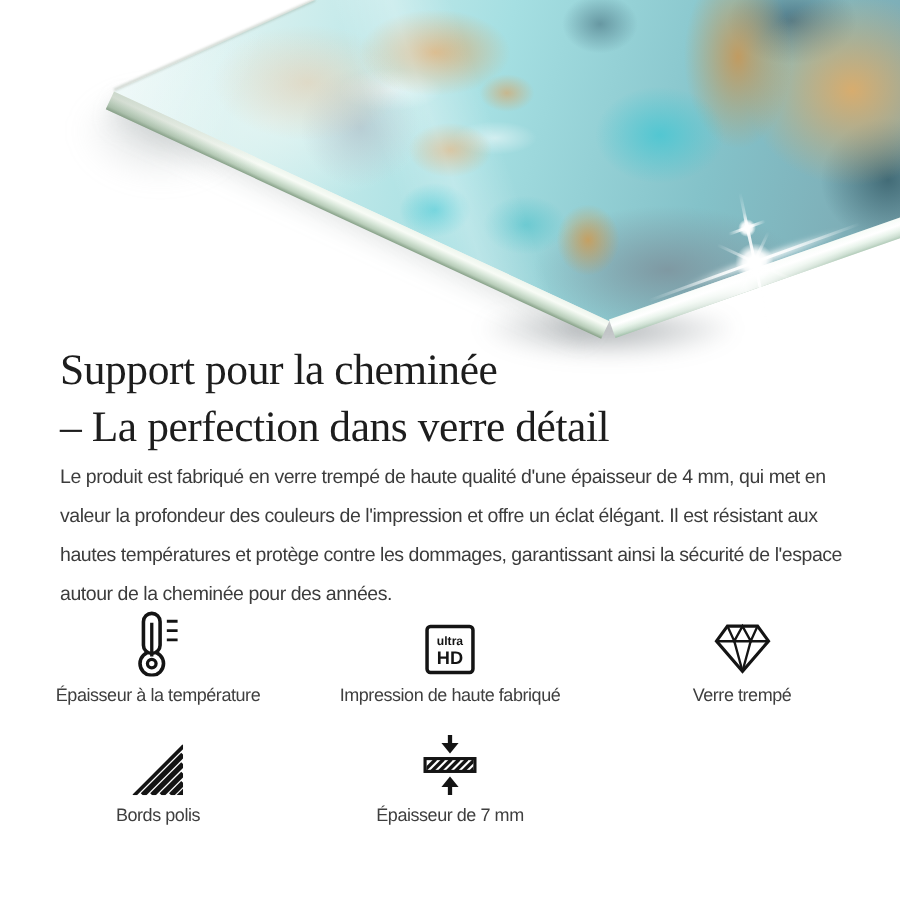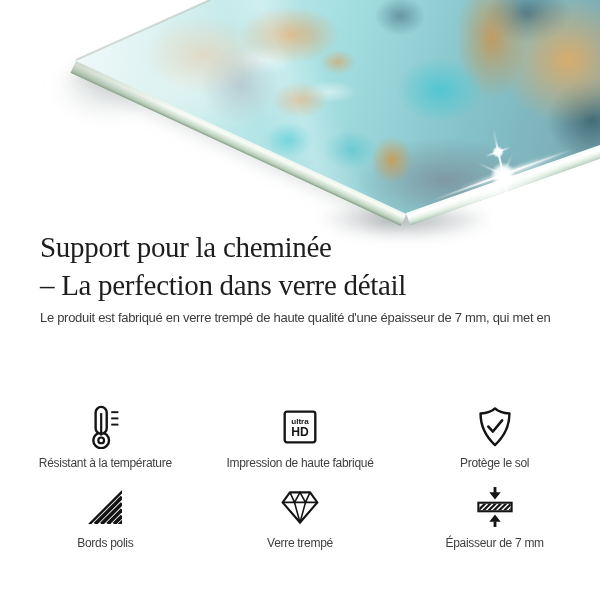--- a/index.html
+++ b/index.html
@@ -105,21 +105,21 @@
     font-size:13px;line-height:26px;letter-spacing:-0.3px;color:#3c3c3c;
     white-space:nowrap;
   }
 
   
   .features{
     position:absolute;left:8px;top:403px;width:584px;
     display:grid;grid-template-columns:repeat(3,1fr);row-gap:12px;
   }
   .feature{display:flex;flex-direction:column;align-items:center;}
-  .feature .icon-box{height:48px;display:flex;align-items:center;justify-content:center;}
+  .feature .icon-box{height:48px;display:flex;align-items:flex-end;justify-content:center;}
   .feature .label{
     margin-top:5px;font-size:12px;line-height:15px;letter-spacing:-0.3px;color:#3f3f3f;
     white-space:nowrap;
   }
   .icon-svg{display:block;}
   .icon-svg .s{fill:none;stroke:#141414;}
   .icon-svg .f{fill:#141414;stroke:none;}
   .icon-svg .w{fill:#ffffff;stroke:#141414;}
   .icon-svg text{fill:#141414;font-family:"Liberation Sans", sans-serif;font-weight:bold;}
 </style>
@@ -152,59 +152,66 @@
       <div class="core" style="width:12px;height:12px;transform:translate(-50%,-50%);"></div>
     </div>
   </div>
 
   <div class="title">
     <div>Support pour la cheminée</div>
     <div>– La perfection dans verre détail</div>
   </div>
 
   <div class="desc">
-    <div>Le produit est fabriqué en verre trempé de haute qualité d'une épaisseur de 7 mm, qui met en</div>
+    <div>Le produit est fabriqué en verre trempé de haute qualité d'une épaisseur de 4 mm, qui met en</div>
+    <div>valeur la profondeur des couleurs de l'impression et offre un éclat élégant. Il est résistant aux</div>
+    <div>hautes températures et protège contre les dommages, garantissant ainsi la sécurité de l'espace</div>
+    <div>autour de la cheminée pour des années.</div>
   </div>
 
   <div class="features">
 
     <div class="feature">
       <div class="icon-box">
         <svg class="icon-svg" width="34" height="44" viewBox="0 0 34 46">
           <circle class="w" cx="13" cy="37" r="8.2" stroke-width="2.5"></circle>
           <rect class="w" x="7.2" y="2" width="11.6" height="28" rx="5.8" stroke-width="2.5"></rect>
           <line class="s" x1="13" y1="8.5" x2="13" y2="32" stroke-width="2.3"></line>
           <circle class="s" cx="13" cy="37" r="3" stroke-width="2.3"></circle>
           <line class="s" x1="23.5" y1="7.5" x2="31" y2="7.5" stroke-width="2"></line>
           <line class="s" x1="23.5" y1="14" x2="31" y2="14" stroke-width="2"></line>
           <line class="s" x1="23.5" y1="20.5" x2="31" y2="20.5" stroke-width="2"></line>
         </svg>
       </div>
-      <div class="label">Résistant à la température</div>
+      <div class="label">Épaisseur à la température</div>
     </div>
 
     <div class="feature">
       <div class="icon-box">
         <svg class="icon-svg" width="36" height="36" viewBox="0 0 40 40">
           <rect class="s" x="3" y="3" width="34" height="34" rx="2.5" stroke-width="2.6"></rect>
           <text x="20" y="16.5" font-size="9" text-anchor="middle">ultra</text>
           <text x="20" y="30.5" font-size="13.5" text-anchor="middle">HD</text>
         </svg>
       </div>
       <div class="label">Impression de haute fabriqué</div>
     </div>
 
-    <div class="feature">
-      <div class="icon-box">
-        <svg class="icon-svg" width="38" height="42" viewBox="0 0 40 44">
-          <path class="s" stroke-width="2.6" stroke-linejoin="round" d="M20 2.5 C17 5.5 10.5 7.6 4.8 7.8 C4.8 19.5 8.2 30 20 41 C31.8 30 35.2 19.5 35.2 7.8 C29.5 7.6 23 5.5 20 2.5 Z"></path>
-          <polyline class="s" stroke-width="2.7" stroke-linecap="round" stroke-linejoin="round" points="13,21.5 17.8,26.8 27.5,15"></polyline>
-        </svg>
-      </div>
-      <div class="label">Protège le sol</div>
+
+    <div class="feature">
+      <div class="icon-box">
+        <svg class="icon-svg" width="42" height="38" viewBox="0 0 46 40">
+          <polygon class="s" stroke-width="2.3" stroke-linejoin="miter" points="4,15 12,4 34,4 42,15 23,37"></polygon>
+          <line class="s" x1="4" y1="15" x2="42" y2="15" stroke-width="1.8"></line>
+          <polyline class="s" stroke-width="1.7" points="12,4 17,15 23,4 29,15 34,4"></polyline>
+          <line class="s" x1="17" y1="15" x2="23" y2="37" stroke-width="1.7"></line>
+          <line class="s" x1="29" y1="15" x2="23" y2="37" stroke-width="1.7"></line>
+        </svg>
+      </div>
+      <div class="label">Verre trempé</div>
     </div>
 
     <div class="feature">
       <div class="icon-box">
         <svg class="icon-svg" width="36" height="36" viewBox="0 0 40 40">
           <defs>
             <clipPath id="triClip">
                 <polygon points="1,39 39,39 39,1"></polygon>
               </clipPath>
           </defs>
@@ -212,33 +219,20 @@
             <line class="s" x1="2" y1="39" x2="39" y2="2" stroke-width="4"></line>
             <line class="s" x1="9" y1="39" x2="39" y2="9" stroke-width="4"></line>
             <line class="s" x1="16" y1="39" x2="39" y2="16" stroke-width="4"></line>
             <line class="s" x1="23" y1="39" x2="39" y2="23" stroke-width="4"></line>
             <line class="s" x1="30" y1="39" x2="39" y2="30" stroke-width="4"></line>
             <polygon class="f" points="34,39 39,34 39,39"></polygon>
           </g>
         </svg>
       </div>
       <div class="label">Bords polis</div>
-    </div>
-
-    <div class="feature">
-      <div class="icon-box">
-        <svg class="icon-svg" width="42" height="38" viewBox="0 0 46 40">
-          <polygon class="s" stroke-width="2.3" stroke-linejoin="miter" points="4,15 12,4 34,4 42,15 23,37"></polygon>
-          <line class="s" x1="4" y1="15" x2="42" y2="15" stroke-width="1.8"></line>
-          <polyline class="s" stroke-width="1.7" points="12,4 17,15 23,4 29,15 34,4"></polyline>
-          <line class="s" x1="17" y1="15" x2="23" y2="37" stroke-width="1.7"></line>
-          <line class="s" x1="29" y1="15" x2="23" y2="37" stroke-width="1.7"></line>
-        </svg>
-      </div>
-      <div class="label">Verre trempé</div>
     </div>
 
     <div class="feature">
       <div class="icon-box">
         <svg class="icon-svg" width="38" height="42" viewBox="0 0 40 44">
           <line class="s" x1="20" y1="1" x2="20" y2="7" stroke-width="3"></line>
           <polygon class="f" points="14,6.5 26,6.5 20,14"></polygon>
           <defs>
             <clipPath id="barClip">
                 <rect x="3.5" y="18.5" width="33" height="7"></rect>

